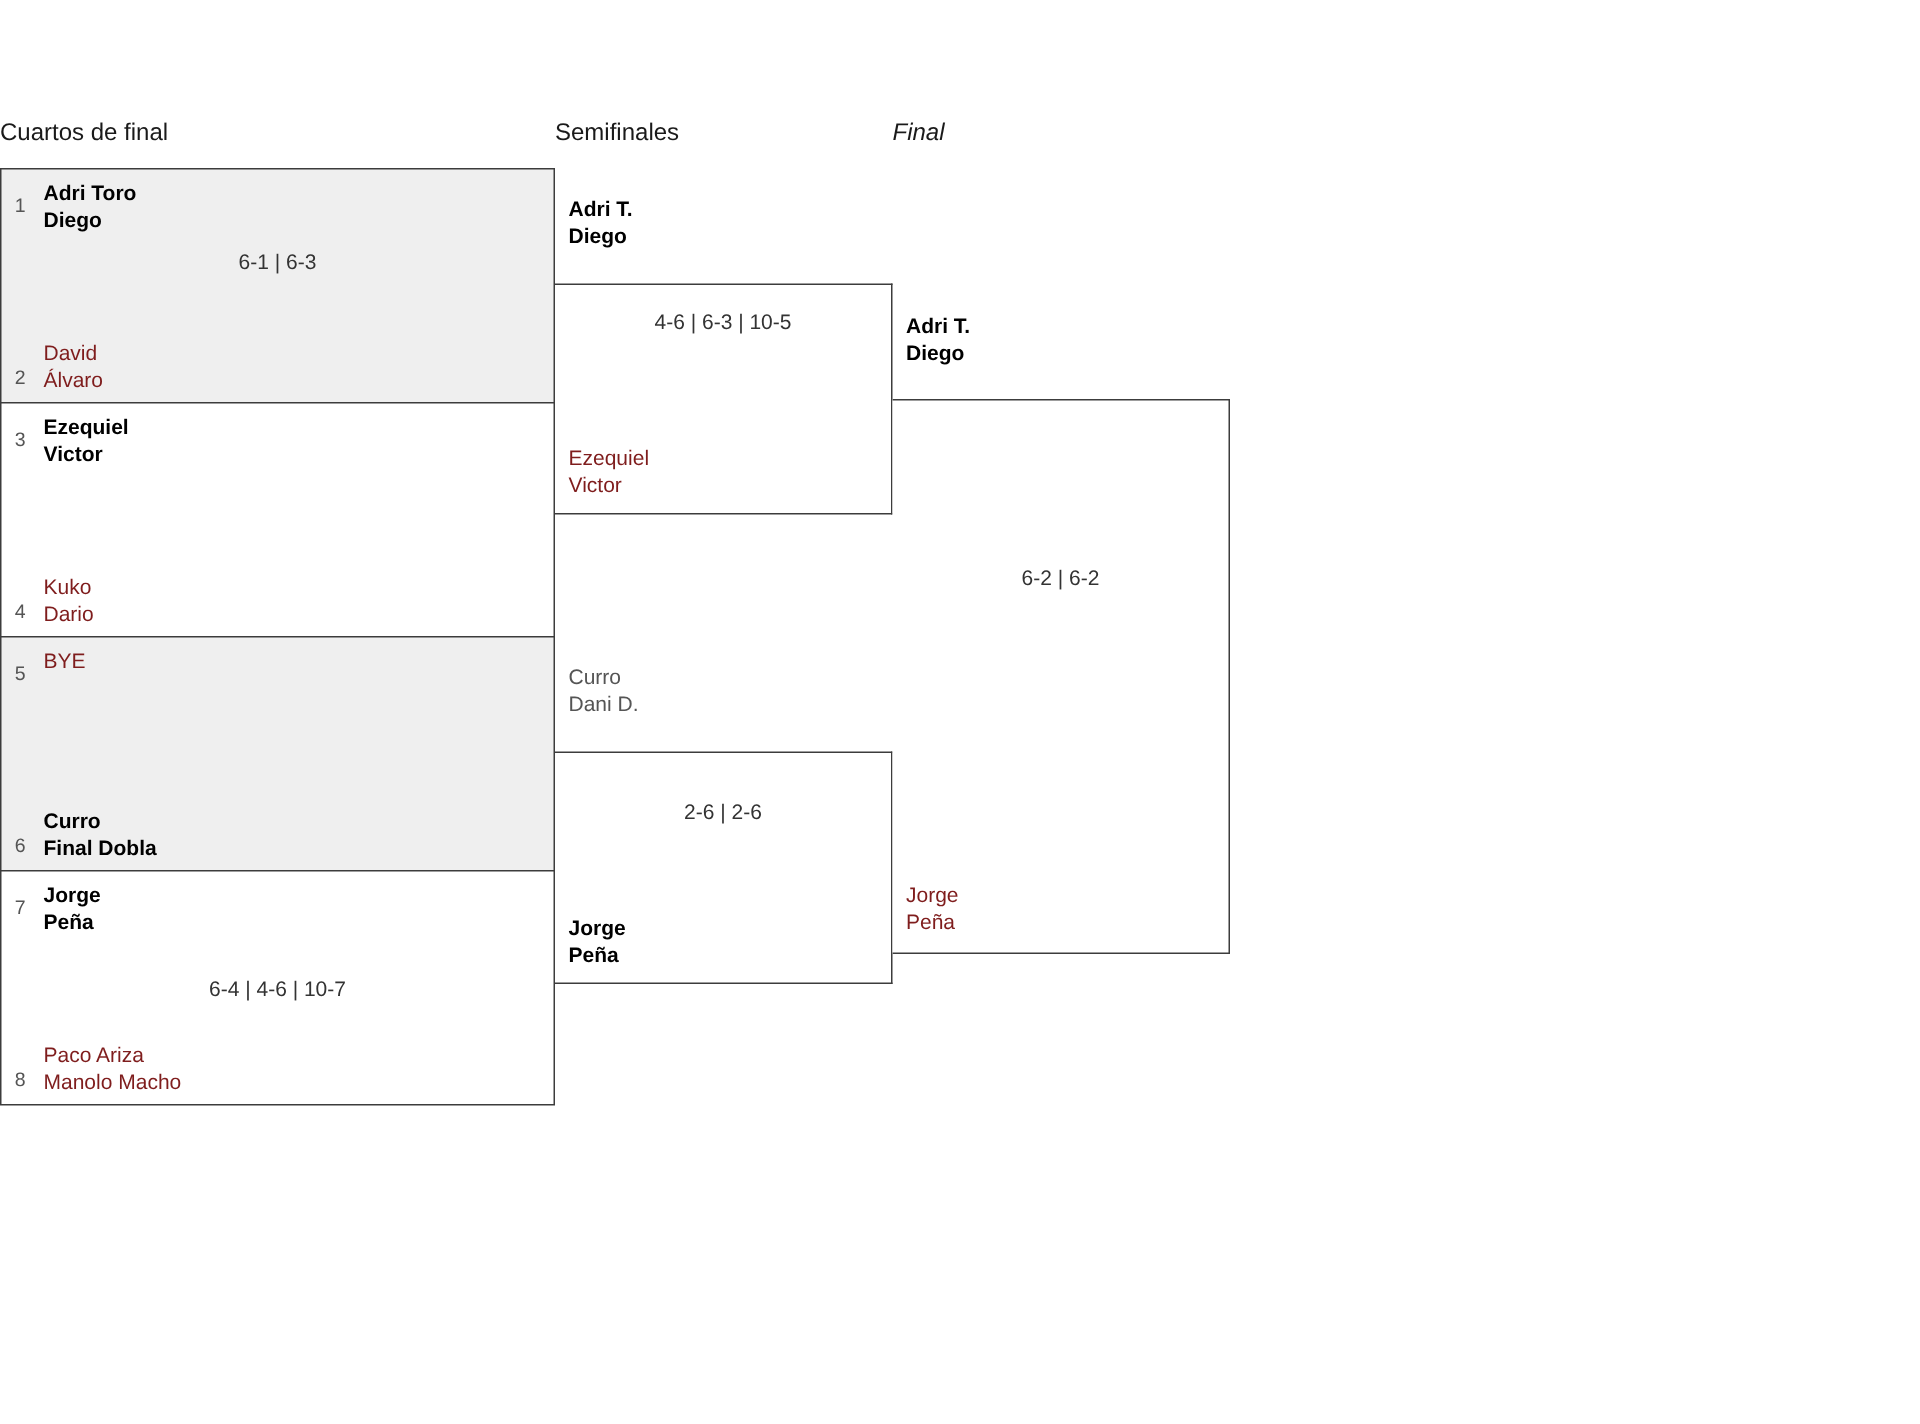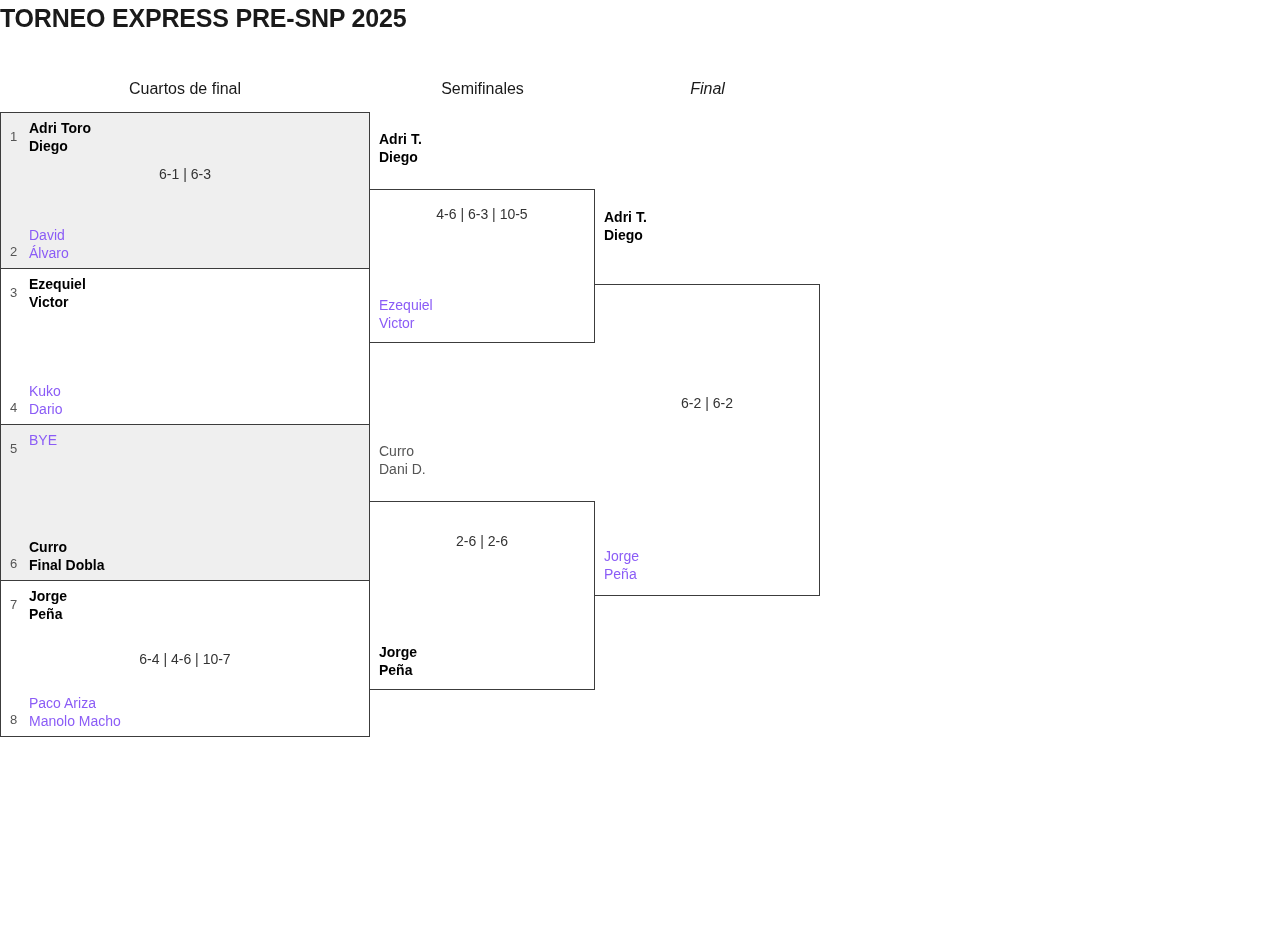--- a/index.html
+++ b/index.html
@@ -63,21 +63,21 @@
     position: relative;
     width: 1280px;
     height: 32px;
   }
   .round-header {
     position: absolute;
     top: 0;
     font-size: 16px;
     font-weight: 400;
     color: #1a1a1a;
-    text-align: center;
+    text-align: left;
     white-space: nowrap;
   }
   .rh-0 { left: 0px;   width: 370px; }
   .rh-1 { left: 370px; width: 225px; }
   .rh-2 { left: 595px; width: 225px; font-style: italic; }
 
   
   .bracket {
     position: relative;
     width: 1280px;
@@ -104,21 +104,21 @@
     flex: 0 0 25px;
     text-align: center;
     font-size: 13px;
     color: #555555;
     line-height: 18px;
     padding-top: 9px;
   }
   .names {
     font-size: 14px;
     line-height: 18px;
-    color: #8b5cf6;
+    color: #7f1d1d;
   }
   .team.winner .names { color: #000000; font-weight: 700; }
   .name-line { display: block; }
   .name-line:empty { display: none; }
 
   .team-top    { top: 6px; }
   .team-bottom { bottom: 6px; }
   .team-bottom { display: flex; align-items: flex-end; }
   .team-bottom .seed { padding-top: 0; padding-bottom: 1px; }
 
@@ -139,21 +139,20 @@
   
   .sf { width: 225px; }
   .sf .names { padding-left: 9px; }
   .fn .names { padding-left: 9px; }
 </style>
 </head>
 <body>
 
 <div class="page-header">
   <div class="title-block">
-    <span class="title-line">TORNEO EXPRESS PRE-SNP 2025</span>
   </div>
 
 </div>
 
 <div class="round-headers">
   <div class="round-header rh-0">Cuartos de final</div>
   <div class="round-header rh-1">Semifinales</div>
   <div class="round-header rh-2">Final</div>
 </div>
 
@@ -245,37 +244,37 @@
       </span>
     </div>
   </div>
 
   <div class="sf-label" style="position:absolute; left:370px; top:330px; width:225px; height:58px;">
     <span class="names" style="display:block; color:#555; font-size:14px; line-height:18px; padding-left:9px;">
       <span class="name-line">Curro</span>
       <span class="name-line">Dani D.</span>
     </span>
   </div>
-  <div class="match sf no-left" style="left:370px; top:389px; height:189px;">
+  <div class="match sf no-left" style="left:370px; top:389px; height:155px;">
     <div class="score" style="top:31px;">2-6 | 2-6</div>
     <div class="team team-bottom winner" style="bottom:10px;">
       <span class="names">
         <span class="name-line">Jorge</span>
         <span class="name-line">Peña</span>
       </span>
     </div>
   </div>
 
   <div class="fn-label" style="position:absolute; left:595px; top:96px; width:225px; height:58px;">
     <span class="names" style="display:block; color:#000; font-weight:700; font-size:14px; line-height:18px; padding-left:9px;">
       <span class="name-line">Adri T.</span>
       <span class="name-line">Diego</span>
     </span>
   </div>
-  <div class="match fn no-left" style="left:595px; top:172px; width:225px; height:312px;">
+  <div class="match fn no-left" style="left:595px; top:154px; width:225px; height:370px;">
     <div class="score" style="top:110px;">6-2 | 6-2</div>
     <div class="team team-bottom" style="bottom:12px;">
       <span class="names">
         <span class="name-line">Jorge</span>
         <span class="name-line">Peña</span>
       </span>
     </div>
   </div>
 
 </div>

